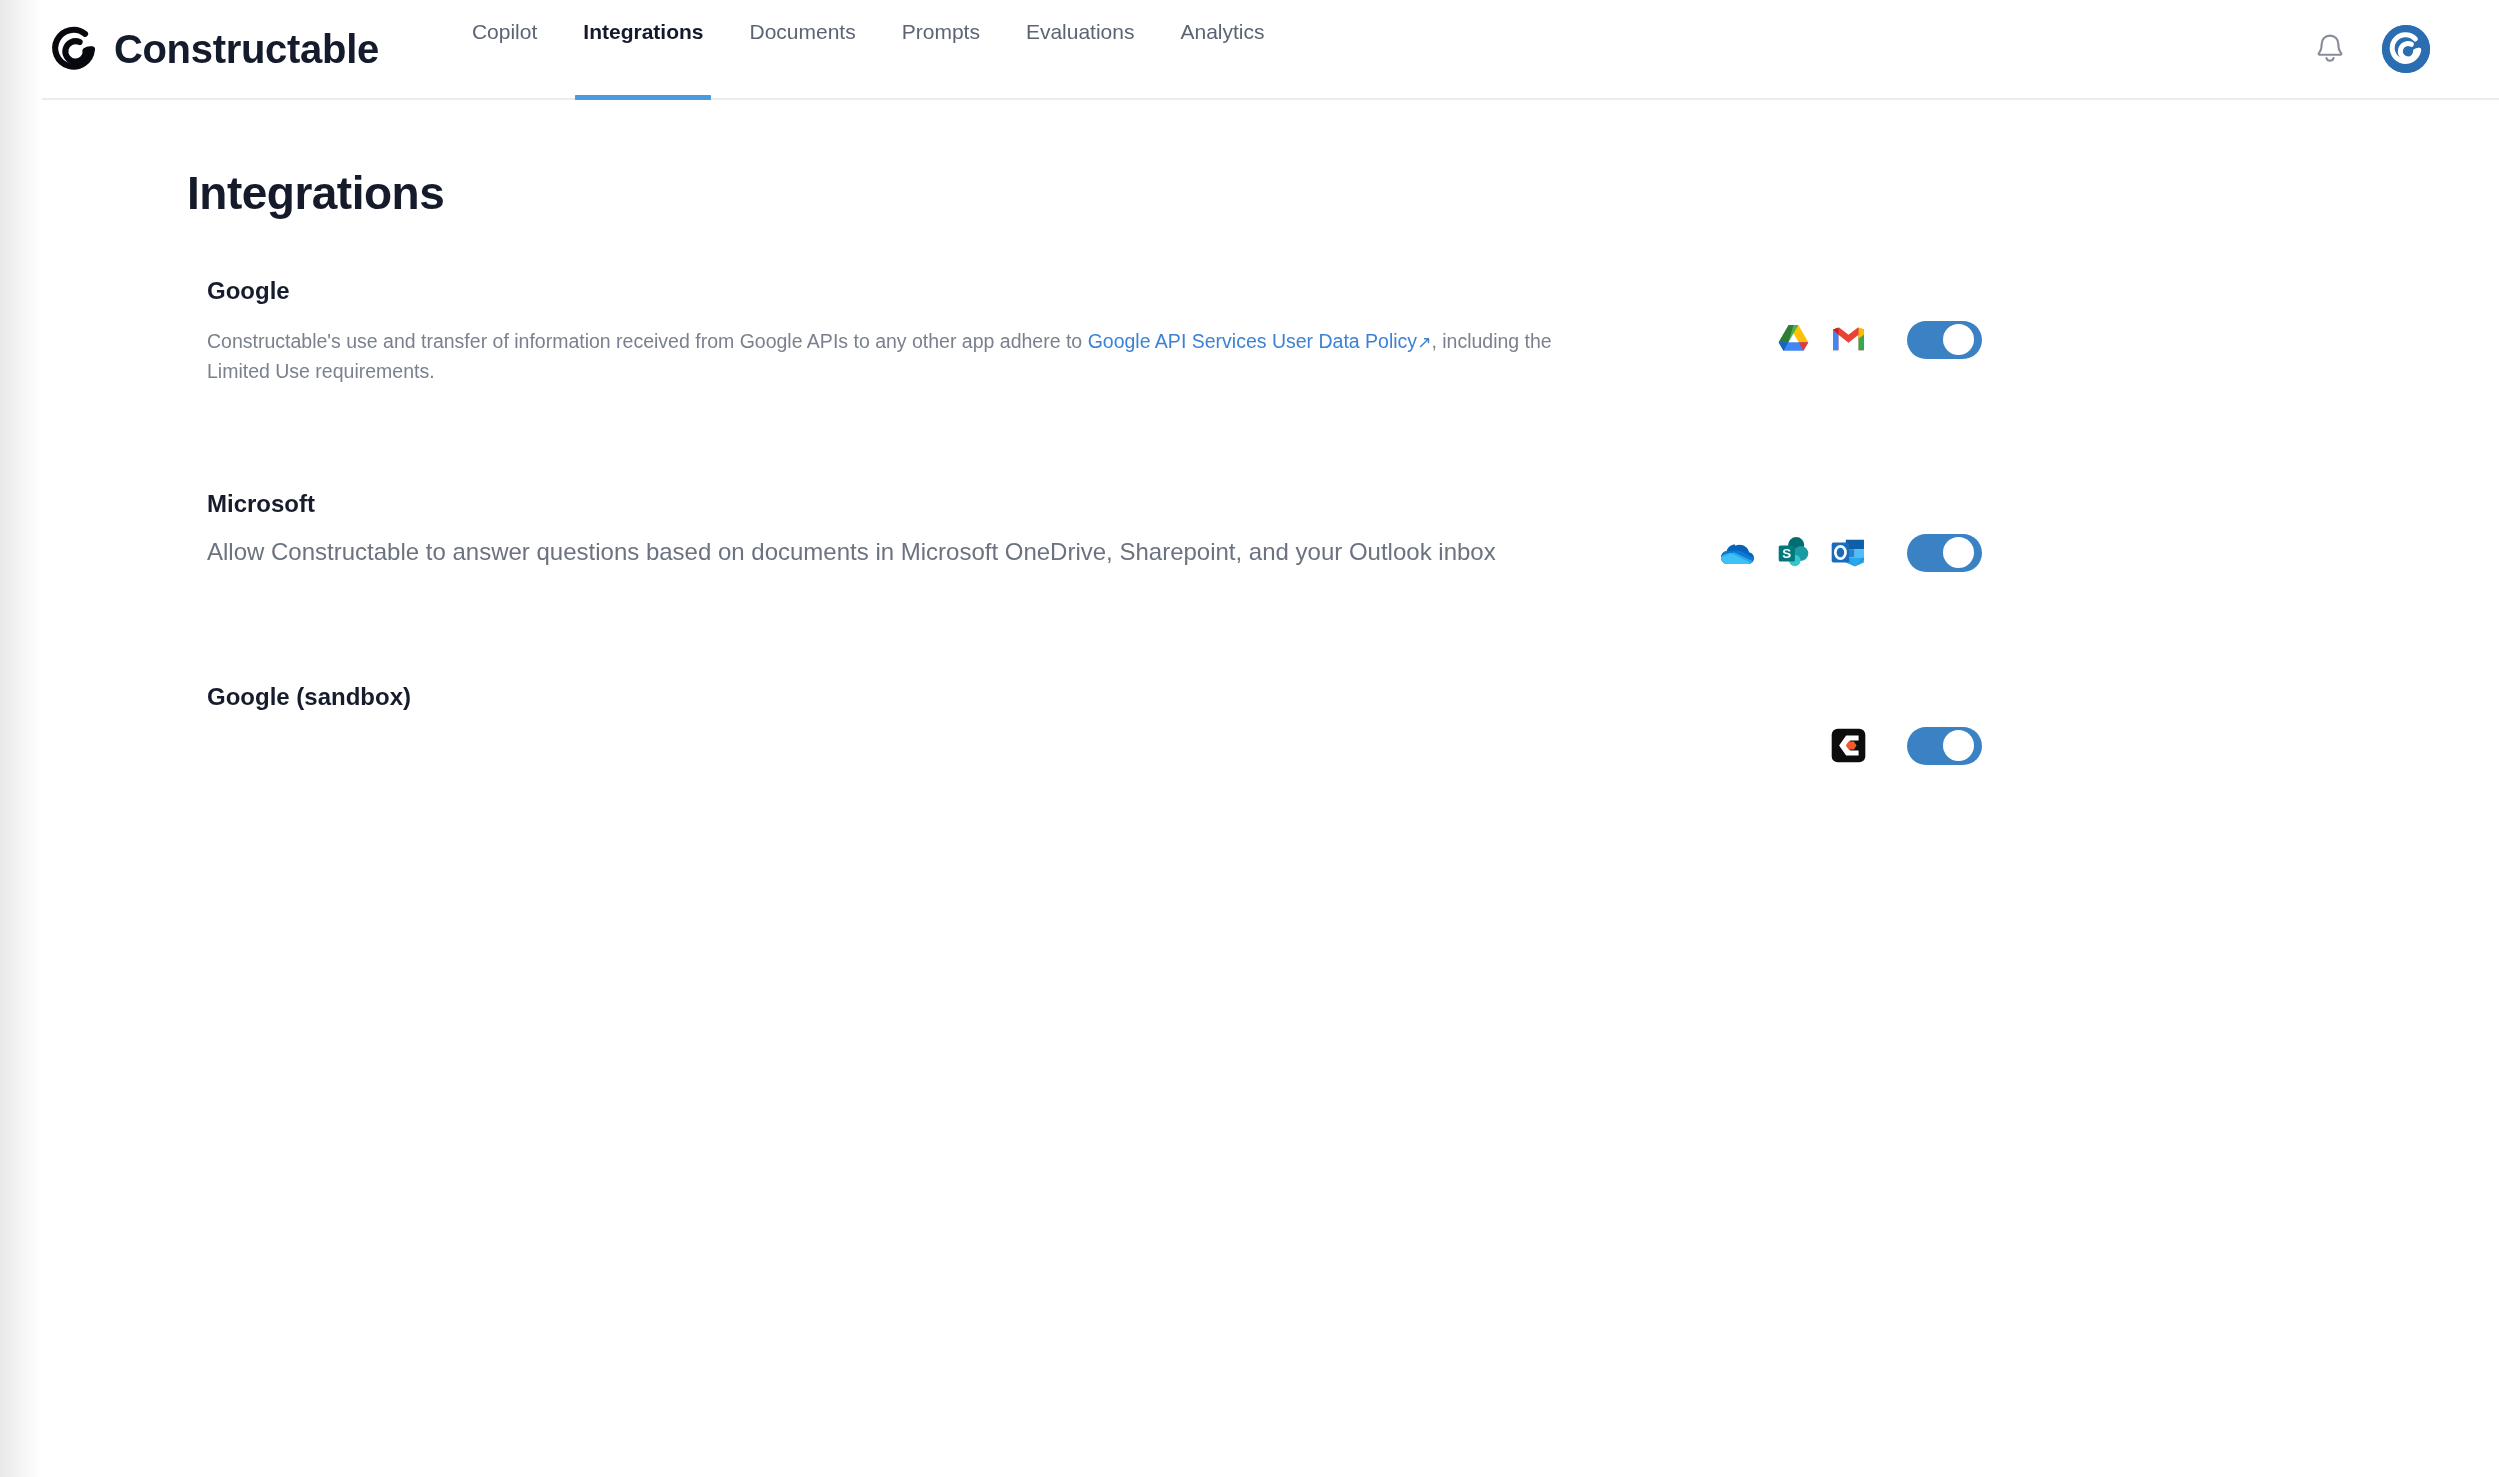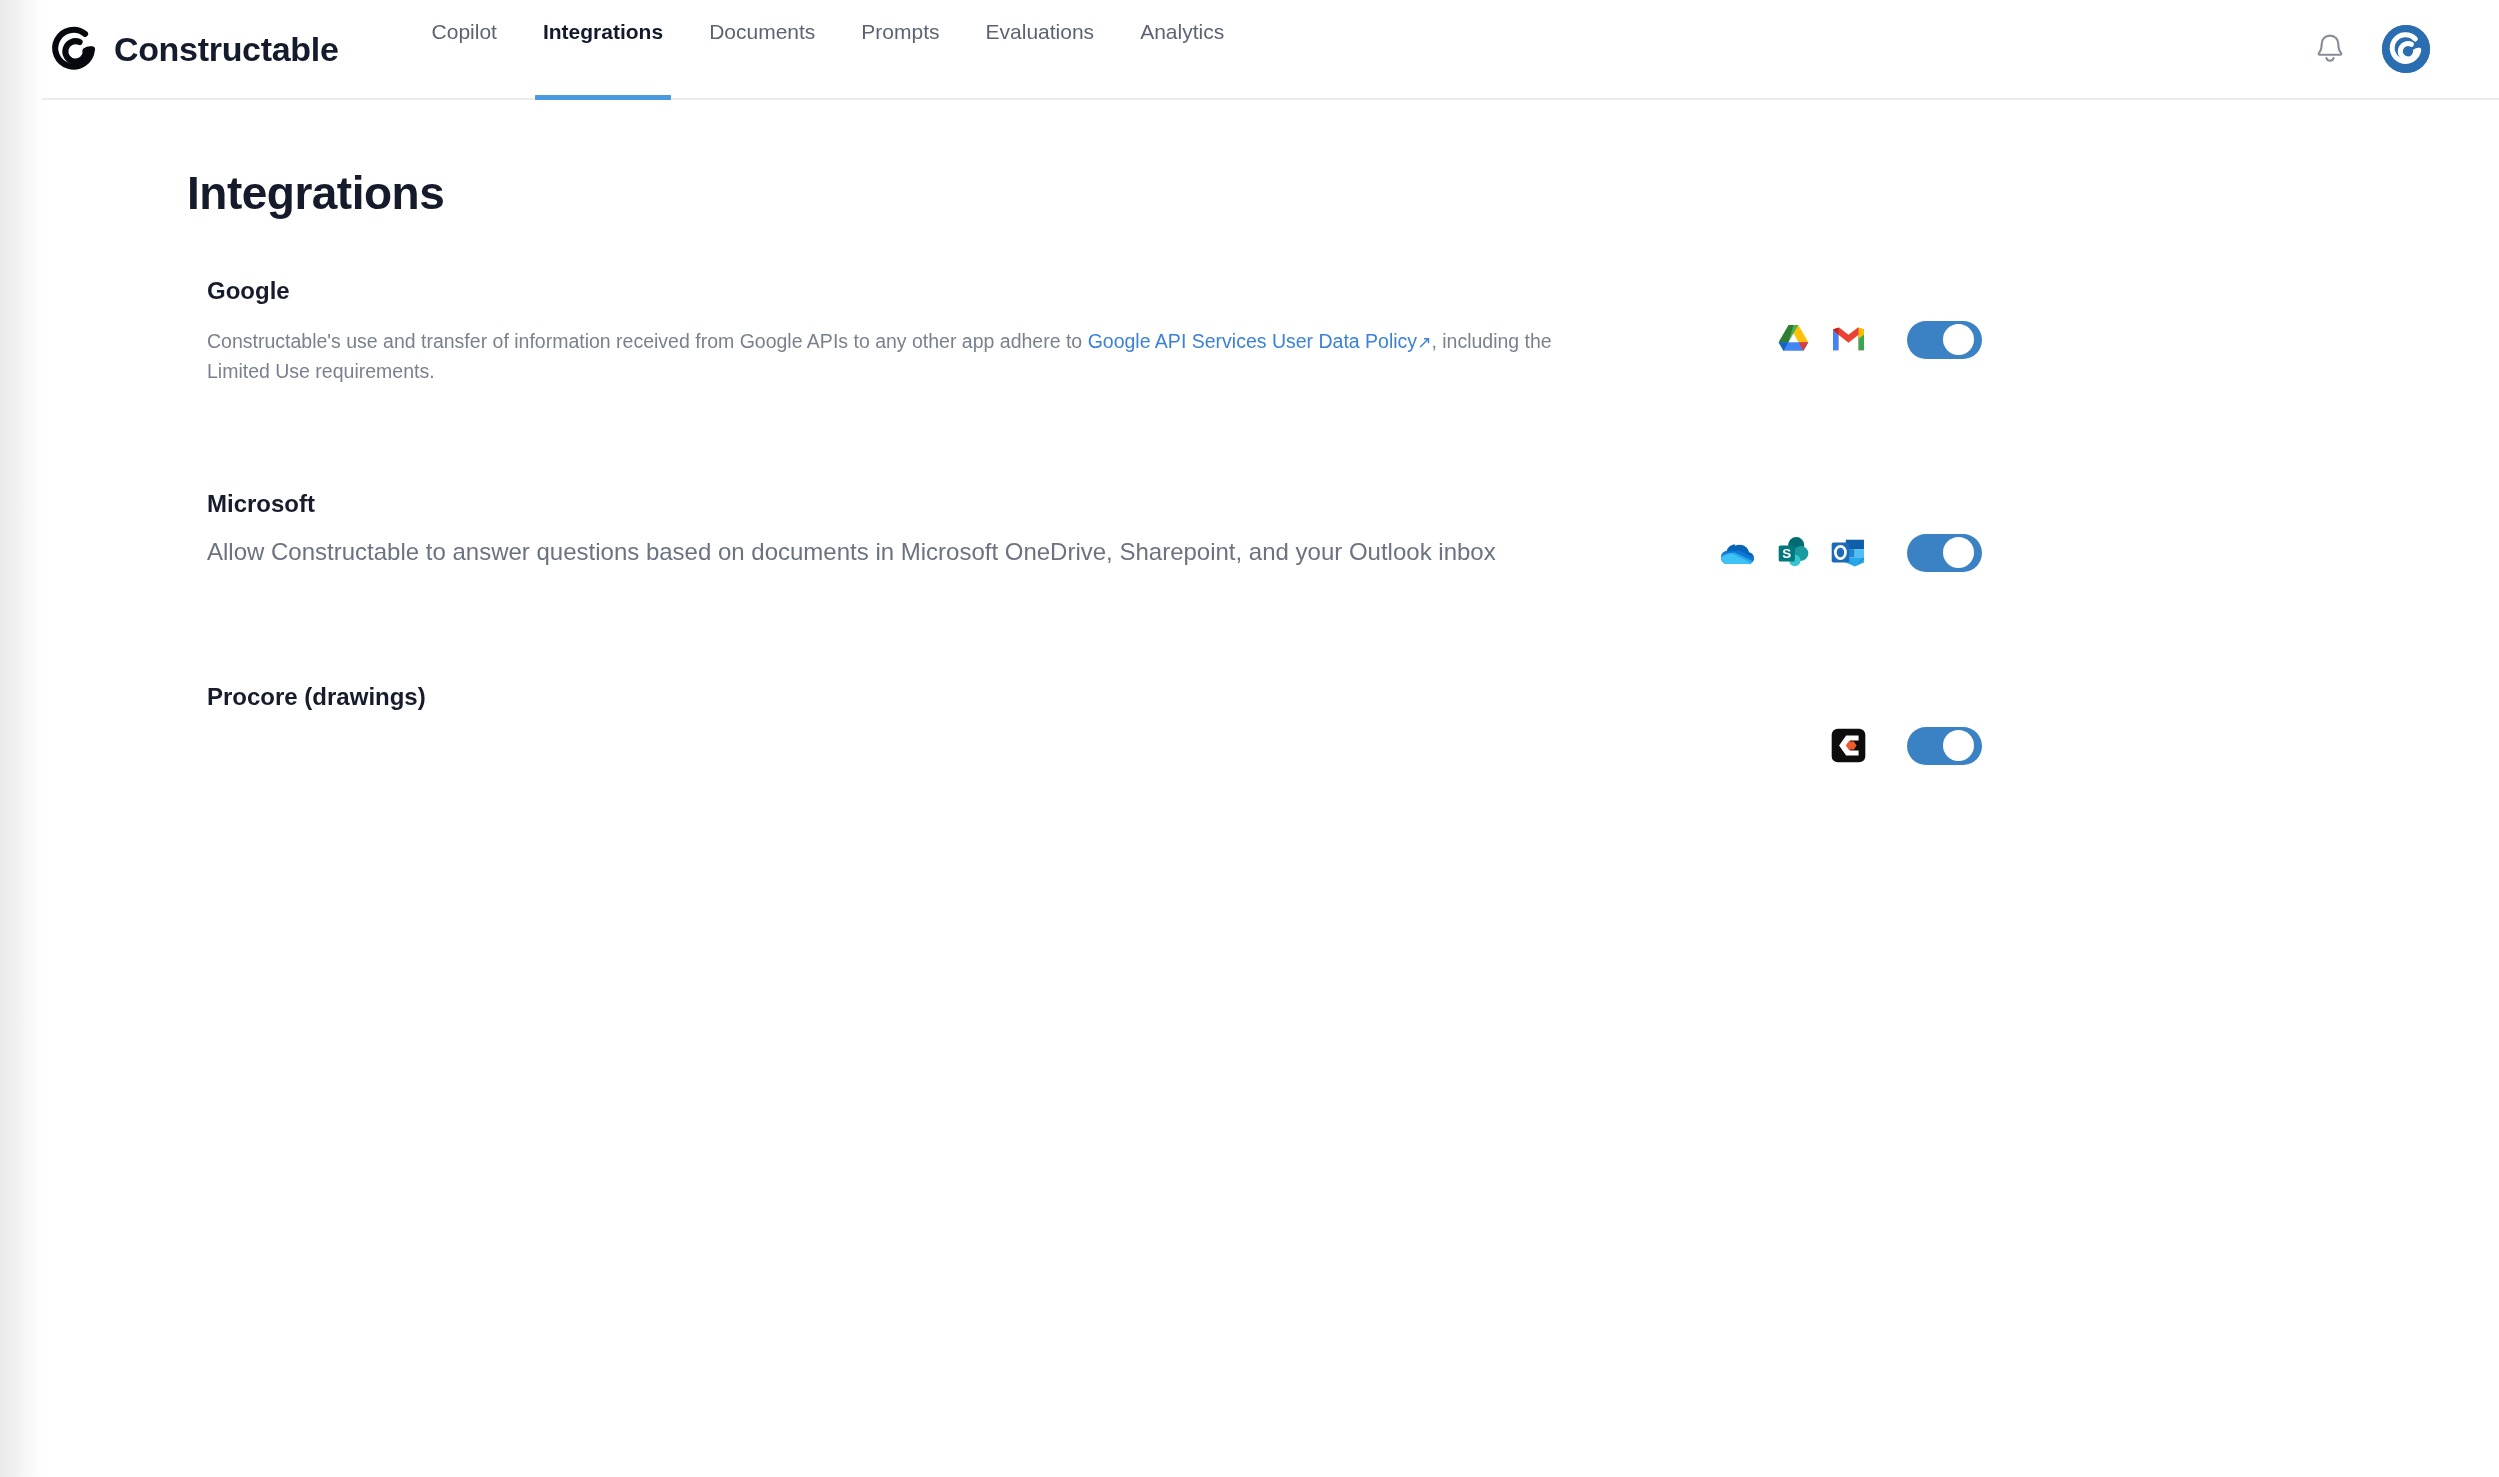--- a/index.html
+++ b/index.html
@@ -36,21 +36,21 @@
   .brand {
     display: flex;
     align-items: center;
     gap: 13.5px;
     margin-left: 42px;
     height: 98px;
     padding-left: 5.4px;
   }
   .logo-mark { width: 53px; height: 53px; flex: 0 0 53px; }
   .brand-name {
-    font-size: 34px;
+    font-size: 40px;
     font-weight: bold;
     color: #141b2d;
     letter-spacing: -0.3px;
     white-space: nowrap;
   }
 
   .nav {
     display: flex;
     align-items: flex-start;
     margin-left: 70px;
@@ -305,21 +305,21 @@
             </svg>
           </span>
         </div>
         <div class="toggle">
           <span class="knob"></span>
         </div>
       </div>
     </div>
 
     <div class="row row-procore">
-      <div class="row-title">Procore (drawings)</div>
+      <div class="row-title">Google (sandbox)</div>
 
       <div class="row-controls p-controls">
         <div class="icon-group">
           <span class="svc-icon">
             <svg viewBox="0 0 58 58" width="39" height="39" aria-hidden="true">
               <rect x="4" y="4" width="50" height="50" rx="9" fill="#0d0d0d"></rect>
               <path d="M44 21.5V14H25.5L15 29l10.5 15H44v-7.5H31.5L26 29l5.5-7.5z" fill="#ffffff"></path>
               <path d="M29 23h8l4 6-4 6h-8l-4-6z" fill="#f15a2b"></path>
             </svg>
           </span>

